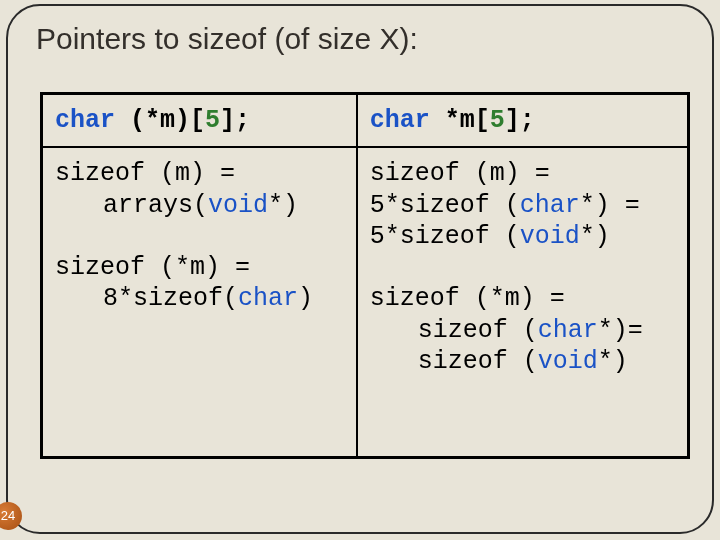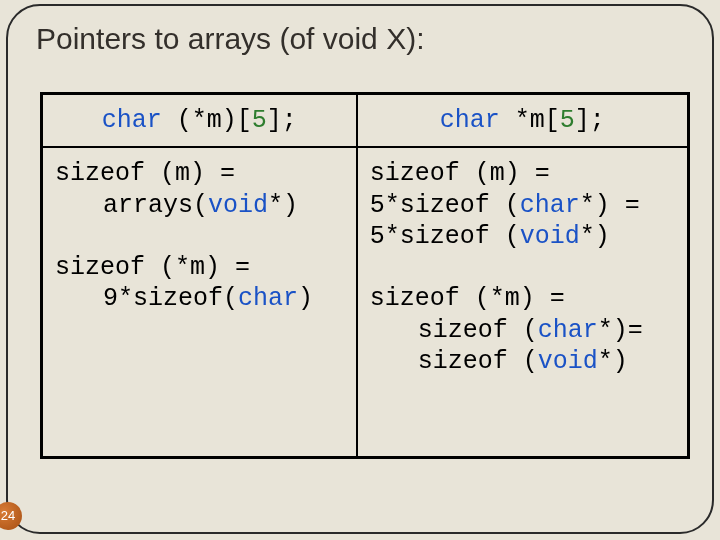--- a/index.html
+++ b/index.html
@@ -38,22 +38,22 @@
     border: 3px solid #000;
     border-collapse: collapse;
     background: #e8e4d8;
   }
   .table td {
     border: 2px solid #000;
     vertical-align: top;
     padding: 10px 12px 10px 12px;
   }
   .hdr {
-    text-align: center;
     padding: 12px 8px;
+    font-weight: bold;
   }
   .code {
     font-family: Consolas, "Courier New", monospace;
     font-size: 25px;
     line-height: 1.25;
     white-space: pre;
   }
   .kw-type { color: #1a52c6; }
   .num { color: #2e7d2e; }
   .cell-body {
@@ -73,39 +73,39 @@
     text-align: center;
     font-family: Arial, sans-serif;
   }
   .indent { padding-left: 48px; display: inline-block; }
 </style>
 </head>
 <body>
 
 <div class="slide-frame">
 
-  <div class="title">Pointers to arrays (of void X):</div>
+  <div class="title">Pointers to sizeof (of size X):</div>
 
   <table class="table">
     <tbody>
         <tr>
       <td class="hdr">
         <span class="code"><span class="kw-type">char</span><span> (*m)[</span><span class="num">5</span><span>];</span></span>
       </td>
       <td class="hdr">
         <span class="code"><span class="kw-type">char</span><span> *m[</span><span class="num">5</span><span>];</span></span>
       </td>
     </tr>
     <tr>
       <td class="cell-body">
 <div class="code"><span>sizeof (m) =</span>
 <span class="indent"><span>arrays(</span><span class="kw-type">void</span><span>*)</span></span>
 <span></span>
 <span>sizeof (*m) =</span>
-<span class="indent"><span>9*sizeof(</span><span class="kw-type">char</span><span>)</span></span></div>
+<span class="indent"><span>8*sizeof(</span><span class="kw-type">char</span><span>)</span></span></div>
       </td>
       <td class="cell-body">
 <div class="code"><span>sizeof (m) =</span>
 <span>5*sizeof (</span><span class="kw-type">char</span><span>*) =</span>
 <span>5*sizeof (</span><span class="kw-type">void</span><span>*)</span>
 <span></span>
 <span>sizeof (*m) =</span>
 <span class="indent"><span>sizeof (</span><span class="kw-type">char</span><span>*)=</span></span>
 <span class="indent"><span>sizeof (</span><span class="kw-type">void</span><span>*)</span></span></div>
       </td>

